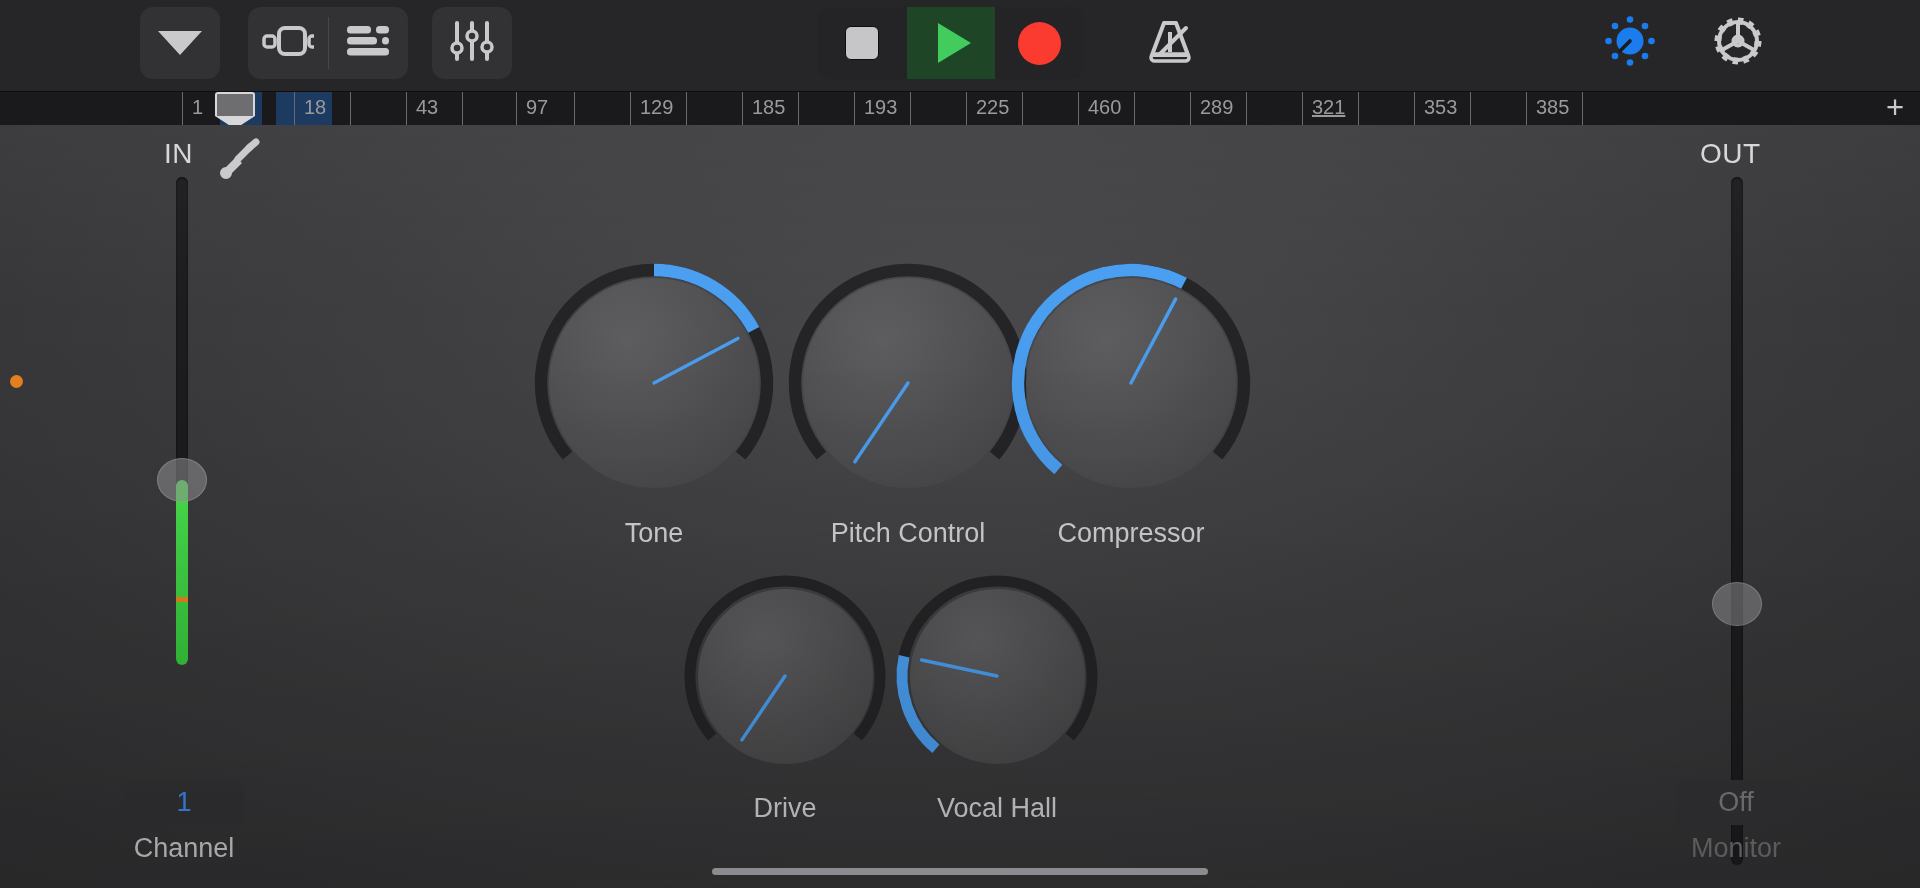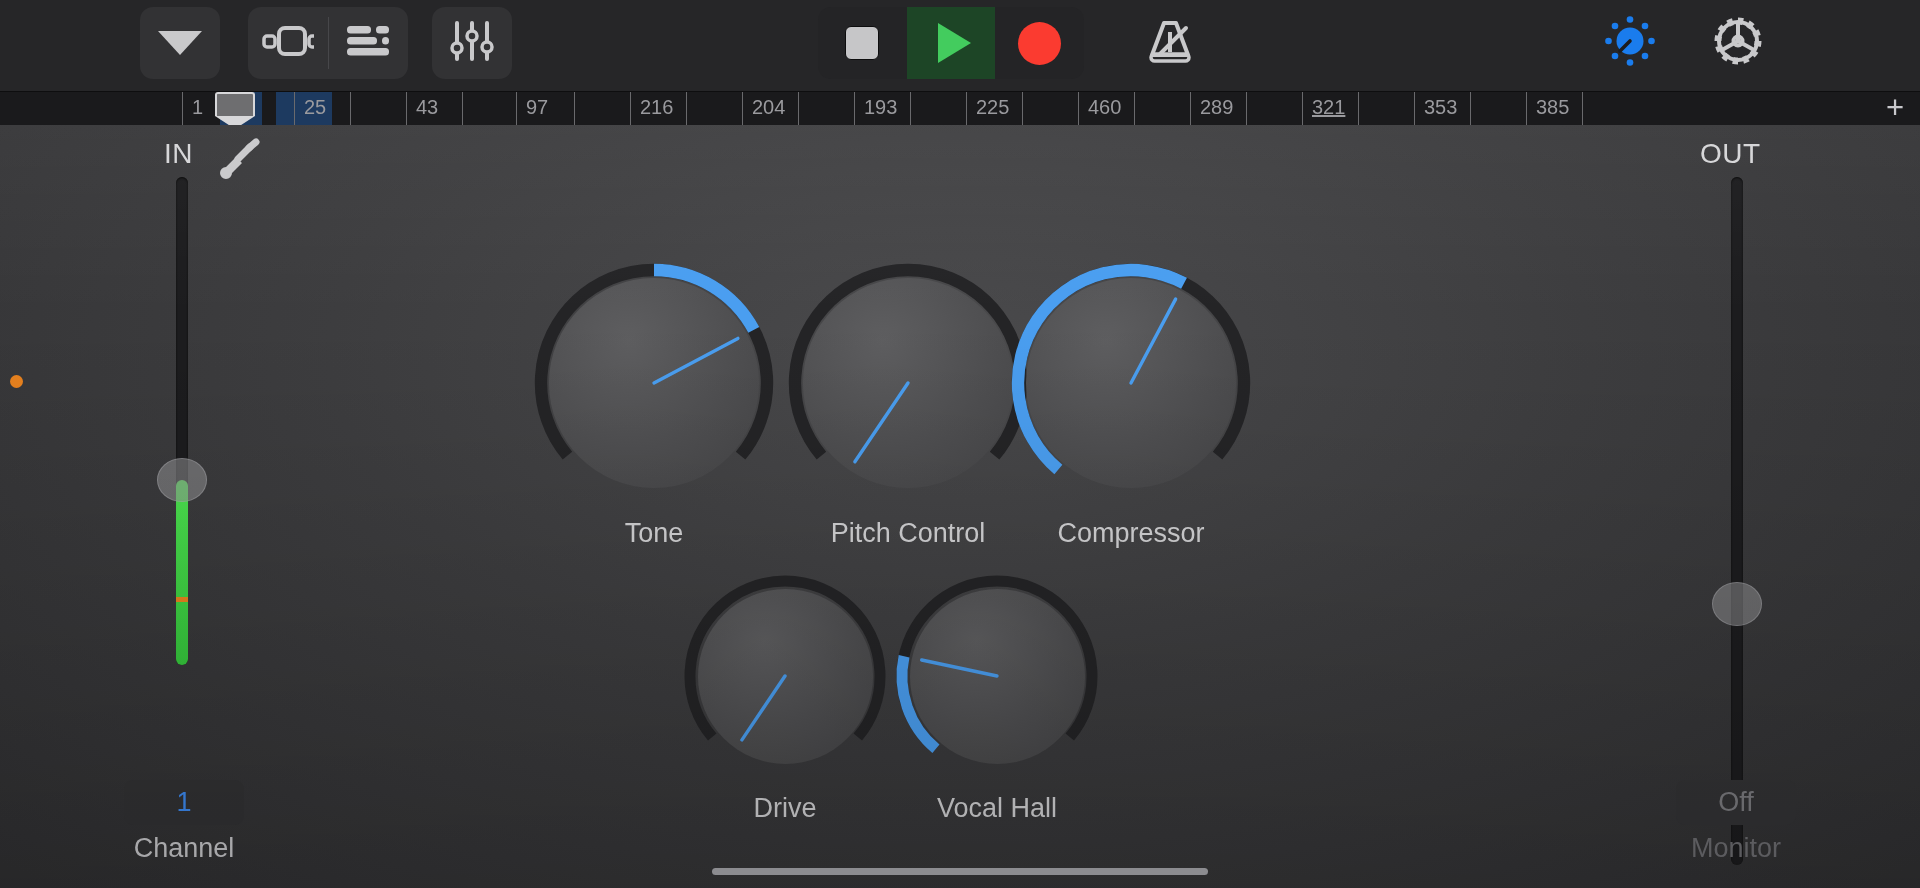--- a/index.html
+++ b/index.html
@@ -261,29 +261,29 @@
       </span>
     </div>
   </div>
 
   <div class="ruler">
     <div class="rl-inner" id="ruler-ticks">
         <div class="rl-cycle" style="left: 38px; width: 42px;"></div>
         <div class="rl-cycle" style="left: 94px; width: 56px;"></div>
         <div class="rl-tick" style="left: 0px;">1</div>
         <div class="rl-tick nolabel" style="left: 56px;">.</div>
-        <div class="rl-tick" style="left: 112px;">25</div>
+        <div class="rl-tick" style="left: 112px;">18</div>
         <div class="rl-tick nolabel" style="left: 168px;">.</div>
         <div class="rl-tick" style="left: 224px;">43</div>
         <div class="rl-tick nolabel" style="left: 280px;">.</div>
         <div class="rl-tick" style="left: 334px;">97</div>
         <div class="rl-tick nolabel" style="left: 392px;">.</div>
-        <div class="rl-tick" style="left: 448px;">216</div>
+        <div class="rl-tick" style="left: 448px;">129</div>
         <div class="rl-tick nolabel" style="left: 504px;">.</div>
-        <div class="rl-tick" style="left: 560px;">204</div>
+        <div class="rl-tick" style="left: 560px;">185</div>
         <div class="rl-tick nolabel" style="left: 616px;">.</div>
         <div class="rl-tick" style="left: 672px;">193</div>
         <div class="rl-tick nolabel" style="left: 728px;">.</div>
         <div class="rl-tick" style="left: 784px;">225</div>
         <div class="rl-tick nolabel" style="left: 840px;">.</div>
         <div class="rl-tick" style="left: 896px;">460</div>
         <div class="rl-tick nolabel" style="left: 952px;">.</div>
         <div class="rl-tick" style="left: 1008px;">289</div>
         <div class="rl-tick nolabel" style="left: 1064px;">.</div>
         <div class="rl-tick" style="left: 1120px; text-decoration: underline;">321</div>

